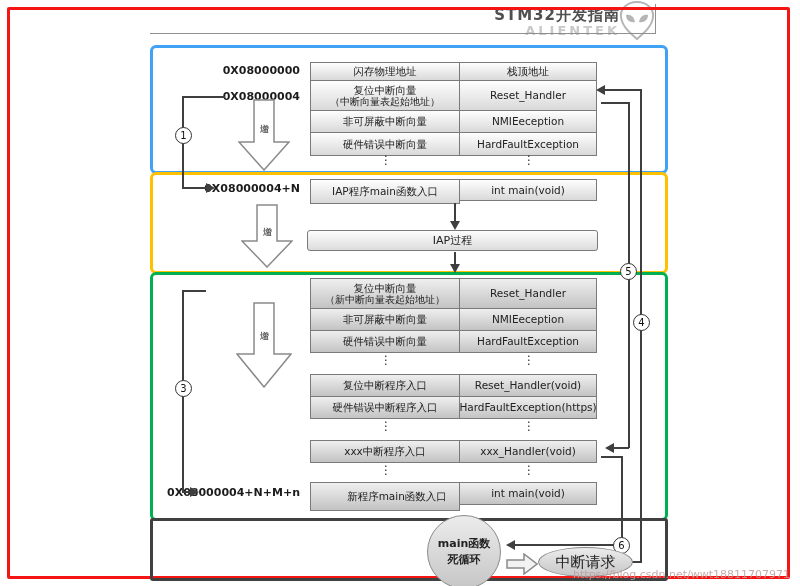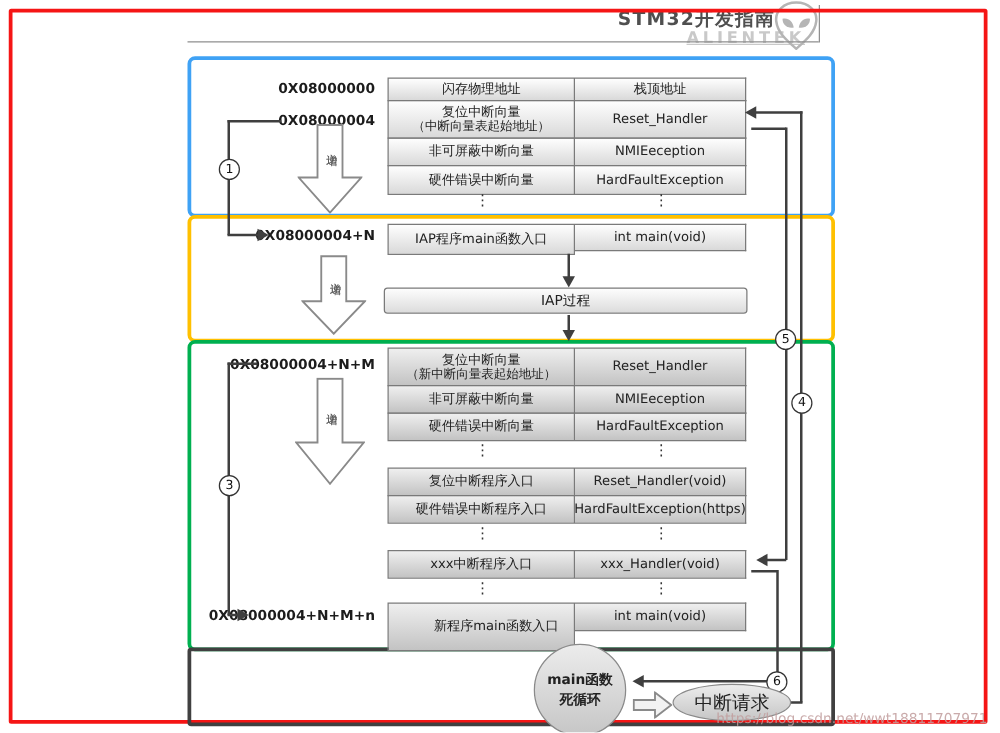--- a/index.html
+++ b/index.html
@@ -4,22 +4,22 @@
 <style>
   html,body{margin:0;padding:0;background:#fff;}
   .canvas{position:relative;width:800px;height:586px;background:#ffffff;overflow:hidden;
           font-family:"DejaVu Sans","Liberation Sans",sans-serif;color:#222;}
   .abs{position:absolute;}
   
   .red-frame{left:7px;top:7px;width:777px;height:566px;border:3px solid #f51515;border-radius:2px;}
   
   .hdr-title{left:420px;top:6px;width:200px;text-align:right;font-size:15px;font-weight:bold;
              color:#4f4f4f;letter-spacing:1px;}
-  .hdr-brand{left:444px;top:23px;width:200px;text-align:right;font-size:13px;font-weight:bold;
-             color:#c9c9c9;letter-spacing:3px;text-decoration:underline;}
+  .hdr-brand{left:420px;top:23px;width:200px;text-align:right;font-size:13px;font-weight:bold;
+             color:#c9c9c9;letter-spacing:3px;}
   .hdr-line{left:150px;top:33px;width:505px;height:1px;background:#8f8f8f;}
   .hdr-vline{left:655px;top:4px;width:1px;height:30px;background:#8f8f8f;}
   
   .box{border-radius:6px;background:transparent;}
   .box-blue{left:150px;top:45px;width:512px;height:123px;border:3px solid #3fa2f5;}
   .box-yellow{left:150px;top:172px;width:512px;height:96px;border:3px solid #ffc000;}
   .box-green{left:150px;top:272px;width:512px;height:243px;border:3px solid #00b050;}
   .box-dark{left:150px;top:518px;width:512px;height:57px;border:3px solid #404040;border-radius:3px;}
   
   .row{position:absolute;left:310px;display:flex;}
@@ -82,21 +82,20 @@
   <div class="abs red-frame"></div>
 
   <div class="abs box box-blue"></div>
   <div class="abs box box-yellow"></div>
   <div class="abs box box-green"></div>
   <div class="abs box box-dark"></div>
 
   <div class="addr" style="top:64px;">0X08000000</div>
   <div class="addr" style="top:90px;">0X08000004</div>
   <div class="addr" style="top:182px;">0X08000004+N</div>
-  <div class="addr" style="top:285px;">0X08000004+N+M</div>
   <div class="addr" style="top:486px;">0X08000004+N+M+n</div>
 
   <div class="row" style="top:62px;">
     <div class="cell cellL" style="height:19px;">闪存物理地址</div>
     <div class="cell cellR" style="height:19px;">栈顶地址</div>
   </div>
   <div class="row" style="top:80px;">
     <div class="cell cellL" style="height:31px;">
       <span>复位中断向量</span>
       <span class="sub">（中断向量表起始地址）</span>
@@ -157,21 +156,21 @@
   <div class="dots" style="left:523px;top:420px;">⋮</div>
 
   <div class="row gray" style="top:440px;">
     <div class="cell cellL" style="height:23px;">xxx中断程序入口</div>
     <div class="cell cellR" style="height:23px;">xxx_Handler(void)</div>
   </div>
   <div class="dots" style="left:380px;top:464px;">⋮</div>
   <div class="dots" style="left:523px;top:464px;">⋮</div>
 
   <div class="row gray" style="top:482px;">
-    <div class="cell cellL" style="height:39px;padding-left:24px;">新程序main函数入口</div>
+    <div class="cell cellL" style="height:29px;padding-left:24px;">新程序main函数入口</div>
     <div class="cell cellR" style="height:23px;">int main(void)</div>
   </div>
 
   <div class="bigarrow" style="left:238px;top:99px;width:52px;height:72px;">
     <svg width="52" height="72" viewBox="0 0 52 72">
         <polygon points="16,1 36,1 36,43 51,43 26,71 1,43 16,43" fill="#ffffff" stroke="#8a8a8a" stroke-width="1.5"></polygon>
       </svg>
     <div class="vtxt">递增</div>
   </div>
   <div class="bigarrow" style="left:241px;top:204px;width:52px;height:64px;">

